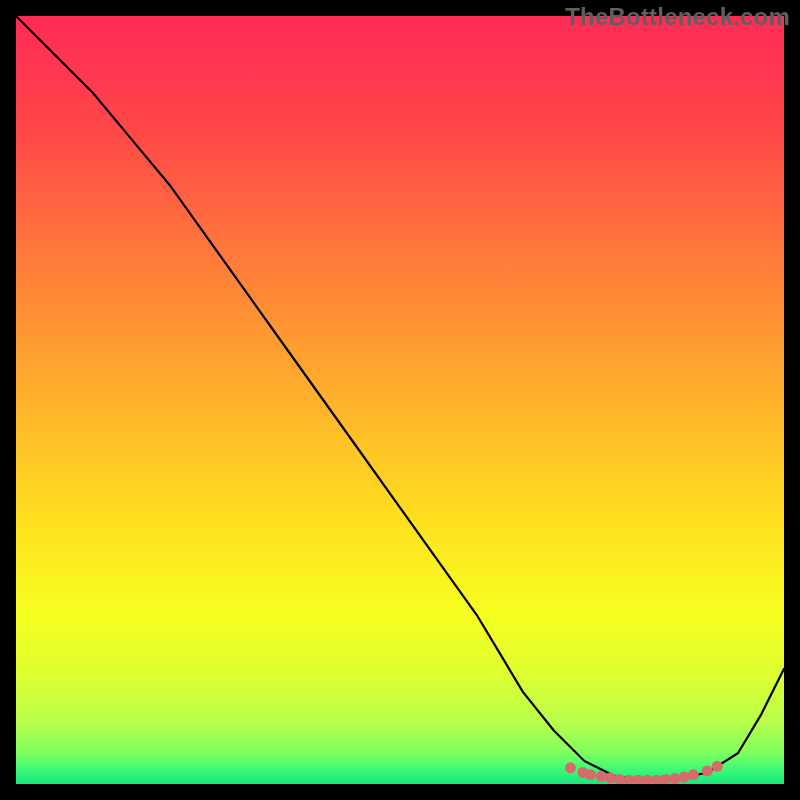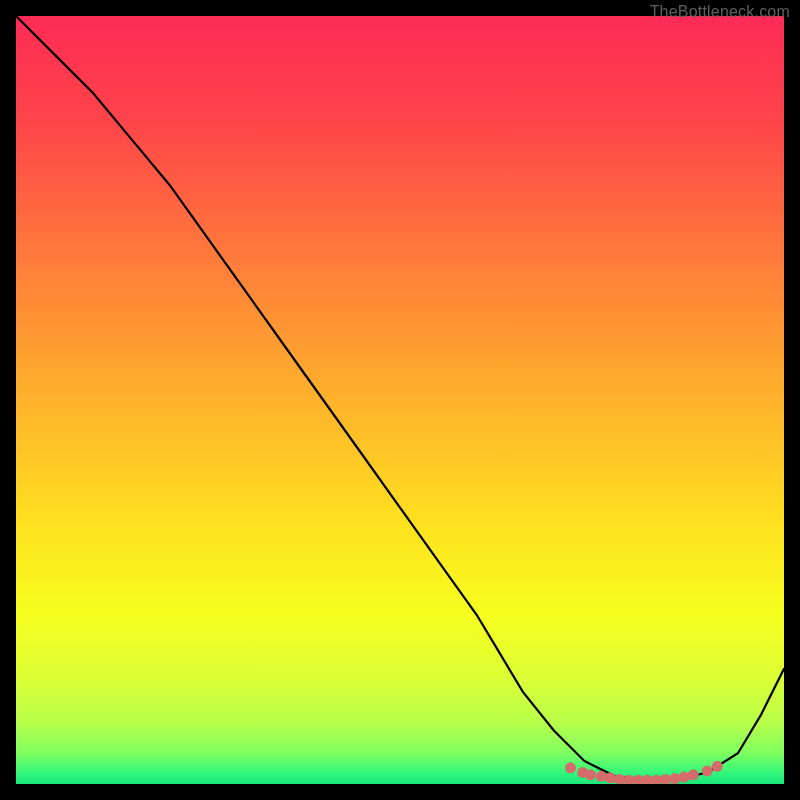--- a/index.html
+++ b/index.html
@@ -20,22 +20,22 @@
   .plot-svg {
     width: 768px;
     height: 768px;
     display: block;
   }
   .watermark {
     position: absolute;
     top: 3px;
     right: 10px;
     font-family: Arial, Helvetica, sans-serif;
-    font-size: 16px;
-    font-weight: 400;
+    font-size: 24px;
+    font-weight: 700;
     color: #605f5f;
     letter-spacing: 0.2px;
     pointer-events: none;
   }
 </style>
 </head>
 <body>
 
 <div class="plot-container">
   <svg class="plot-svg" viewBox="0 0 768 768">

